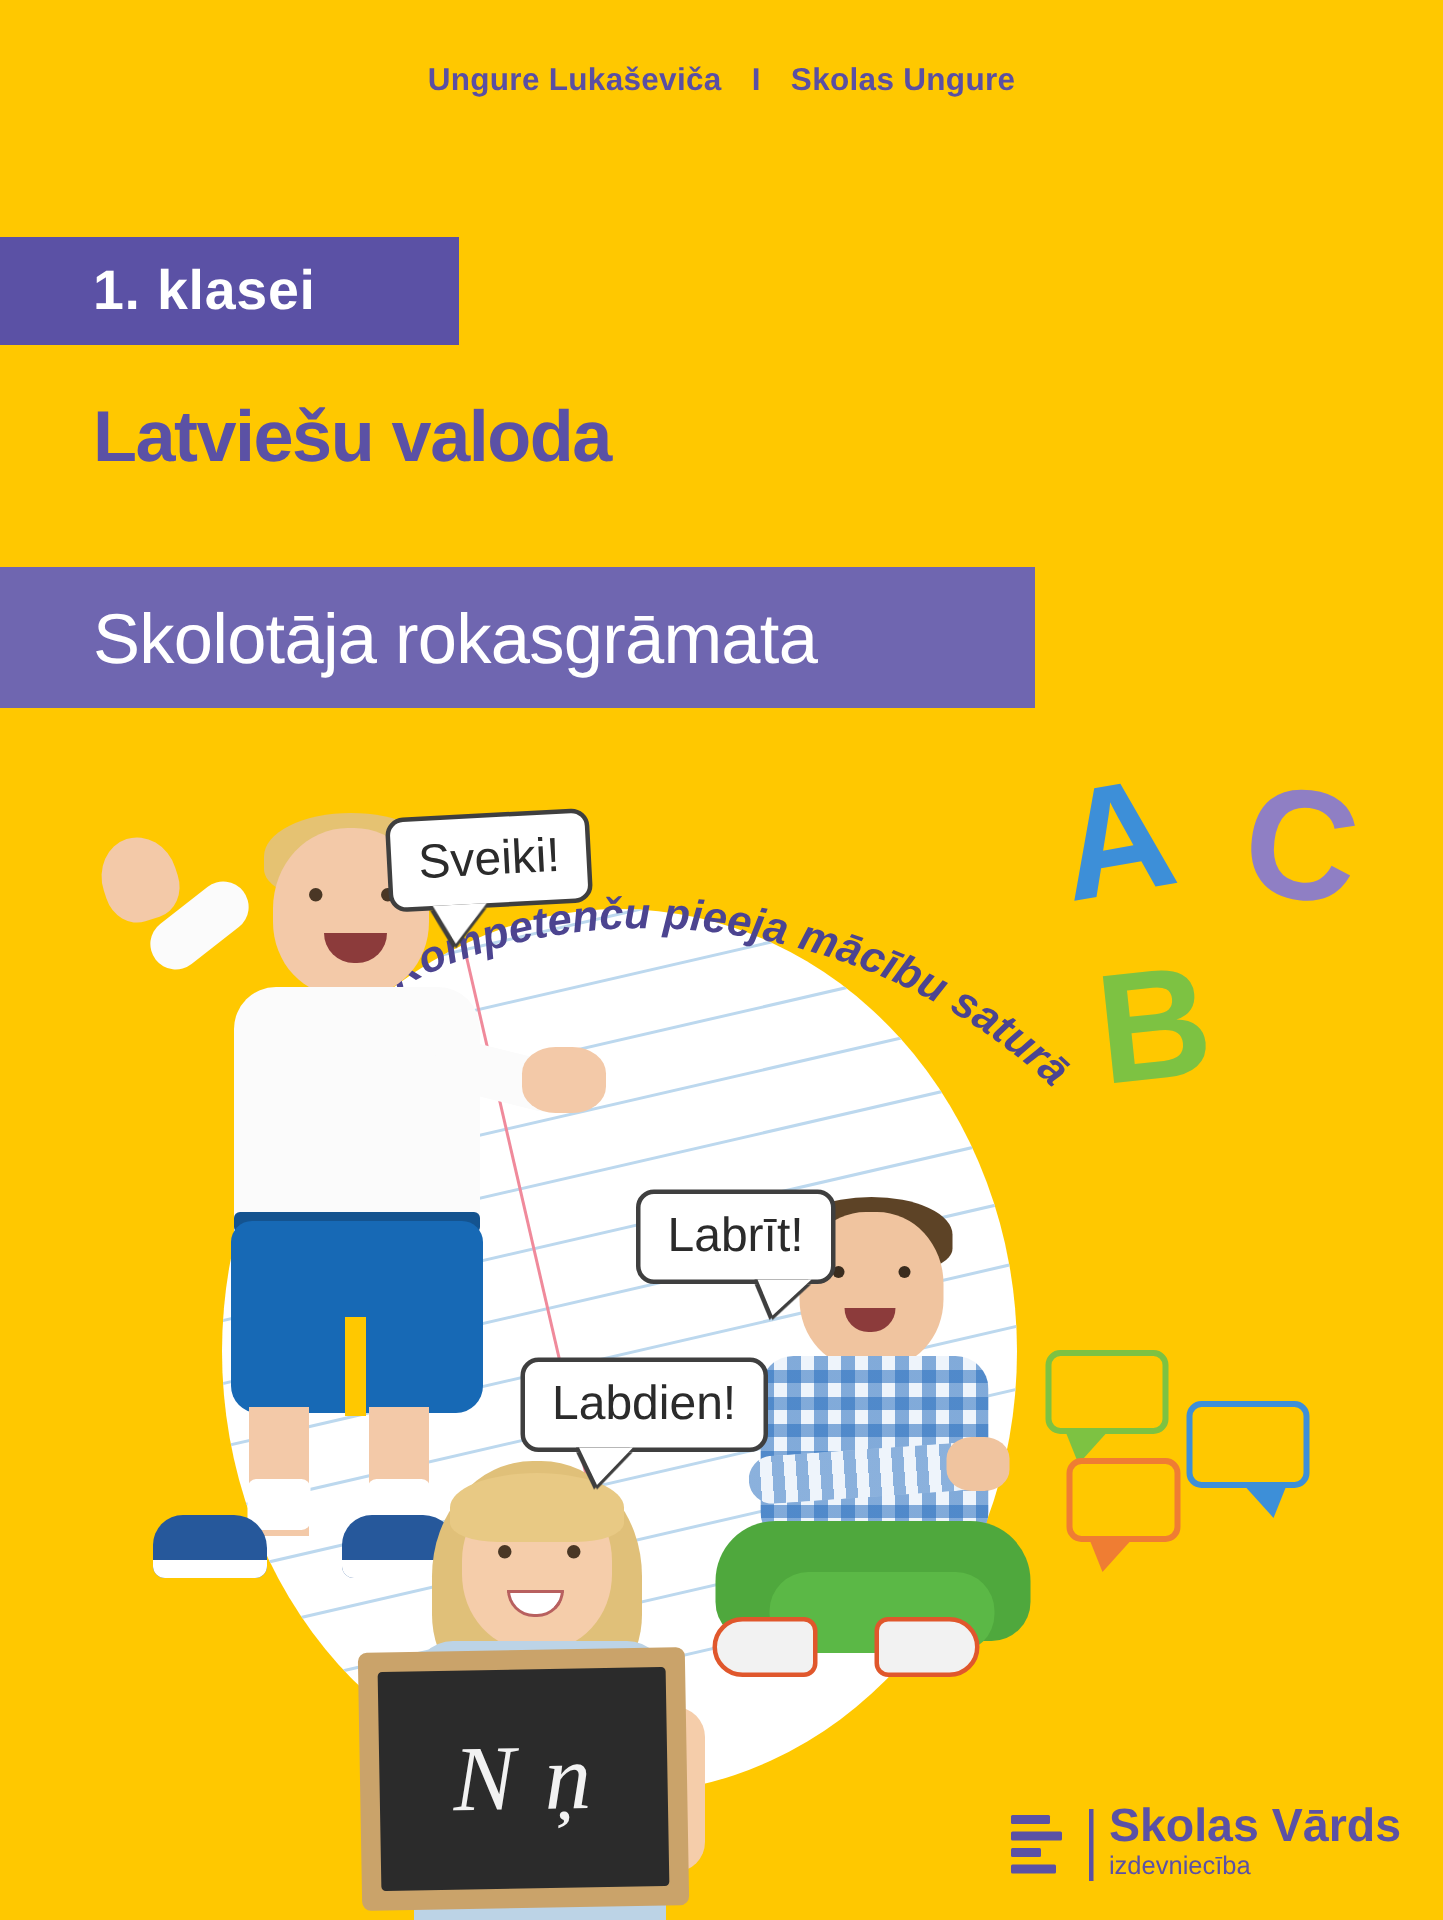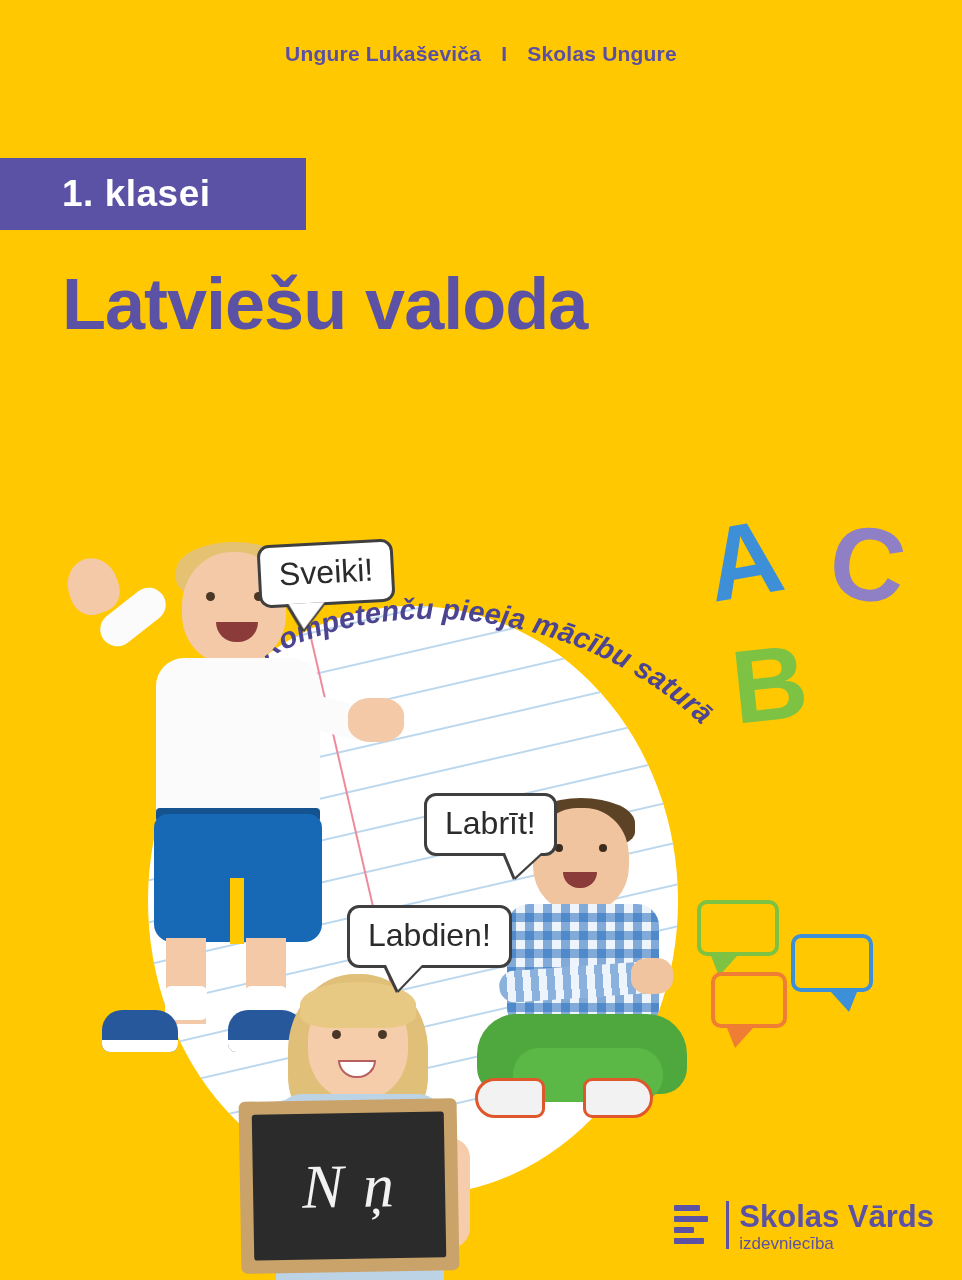--- a/index.html
+++ b/index.html
@@ -55,21 +55,21 @@
     font-weight: bold;
     padding-left: 62px;
     letter-spacing: 0.5px;
   }
 
   
   .main-title {
     position: absolute;
     top: 268px;
     left: 62px;
-    font-size: 72px;
+    font-size: 48px;
     font-weight: bold;
     color: #5b51a5;
     letter-spacing: -1px;
     line-height: 1;
   }
 
   
   .subtitle-band {
     position: absolute;
     top: 378px;
@@ -429,21 +429,21 @@
     font-family: "Liberation Serif", serif;
     font-style: italic;
     font-size: 62px;
     letter-spacing: 2px;
   }
 
   
   .logo {
     position: absolute;
     right: 28px; bottom: 26px;
-    display: flex; align-items: flex-start;
+    display: flex; align-items: flex-end;
   }
   .logo-mark {
     width: 40px; height: 48px;
     margin-right: 12px;
     position: relative;
   }
   .logo-mark i {
     position: absolute; left: 0; height: 6px; background: #5b51a5; border-radius: 1px;
   }
   .logo-mark i:nth-child(1) { top: 4px;  width: 26px; }
@@ -470,20 +470,23 @@
     <span class="sep">I</span>
     <span>Skolas Ungure</span>
   </div>
 
   <div class="grade-badge">
     <span>1. klasei</span>
   </div>
 
   <div class="main-title">Latviešu valoda</div>
 
+  <div class="subtitle-band">
+    <span>Skolotāja rokasgrāmata</span>
+  </div>
 
   <div class="paper-ellipse">
     <div class="paper-lines">
       <i style="top:40px"></i>
         <i style="top:82px"></i>
         <i style="top:124px"></i>
       <i style="top:166px"></i>
         <i style="top:208px"></i>
         <i style="top:250px"></i>
       <i style="top:292px"></i>

